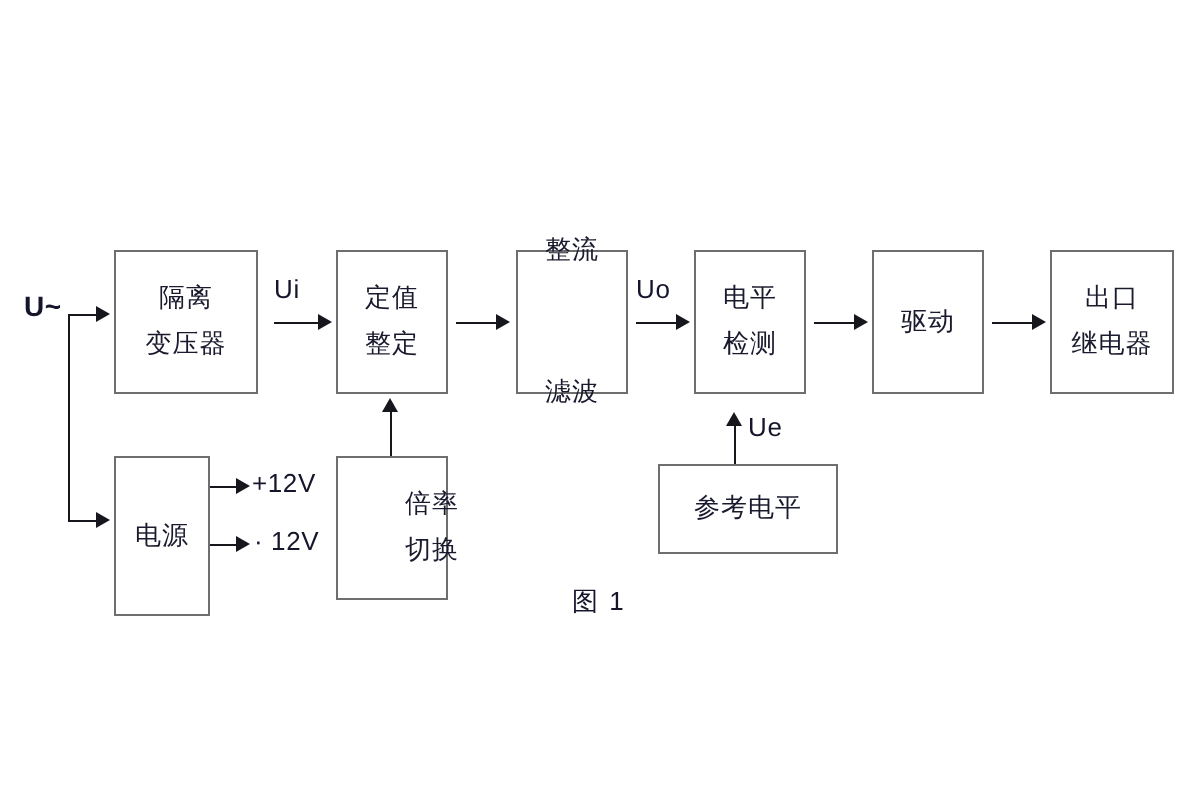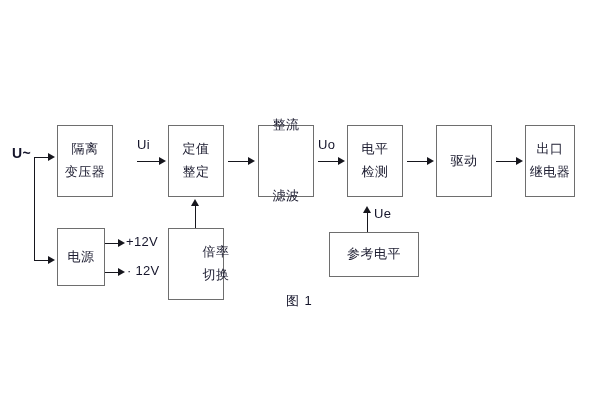--- a/index.html
+++ b/index.html
@@ -79,21 +79,21 @@
 
   <div class="label bold" style="left:12px; top:145px; font-size:14px;">U~</div>
 
   <div class="hline" style="left:34px; top:157px; width:18px;"></div>
   <div class="vline" style="left:34px; top:157px; height:103px;"></div>
   <div class="hline" style="left:34px; top:157px; width:16px;"></div>
   <div class="arrow-r" style="left:48px; top:153px;"></div>
   <div class="hline" style="left:34px; top:260px; width:16px;"></div>
   <div class="arrow-r" style="left:48px; top:256px;"></div>
 
-  <div class="box" style="left:57px; top:125px; width:56px; height:72px;">
+  <div class="box" style="left:57px; top:125px; width:72px; height:72px;">
     <span class="ln">隔离</span>
     <span class="ln">变压器</span>
   </div>
 
   <div class="box" style="left:168px; top:125px; width:56px; height:72px;justify-content:center;">
     <span class="ln">定值</span>
     <span class="ln">整定</span>
   </div>
 
   <div class="box" style="left:258px; top:125px; width:56px; height:72px;gap:48px;">
@@ -103,26 +103,26 @@
 
   <div class="box" style="left:347px; top:125px; width:56px; height:72px;">
     <span class="ln">电平</span>
     <span class="ln">检测</span>
   </div>
 
   <div class="box" style="left:436px; top:125px; width:56px; height:72px;">
     <span class="ln">驱动</span>
   </div>
 
-  <div class="box" style="left:525px; top:125px; width:50px; height:72px;">
+  <div class="box" style="left:525px; top:125px; width:62px; height:72px;">
     <span class="ln">出口</span>
     <span class="ln">继电器</span>
   </div>
 
-  <div class="box" style="left:57px; top:228px; width:48px; height:58px;">
+  <div class="box" style="left:57px; top:228px; width:48px; height:80px;">
     <span class="ln">电源</span>
   </div>
 
   <div class="box" style="left:168px; top:228px; width:56px; height:72px;padding-left:40px;">
     <span class="ln">倍率</span>
     <span class="ln">切换</span>
   </div>
 
   <div class="box" style="left:329px; top:232px; width:90px; height:45px;">
     <span class="ln">参考电平</span>

